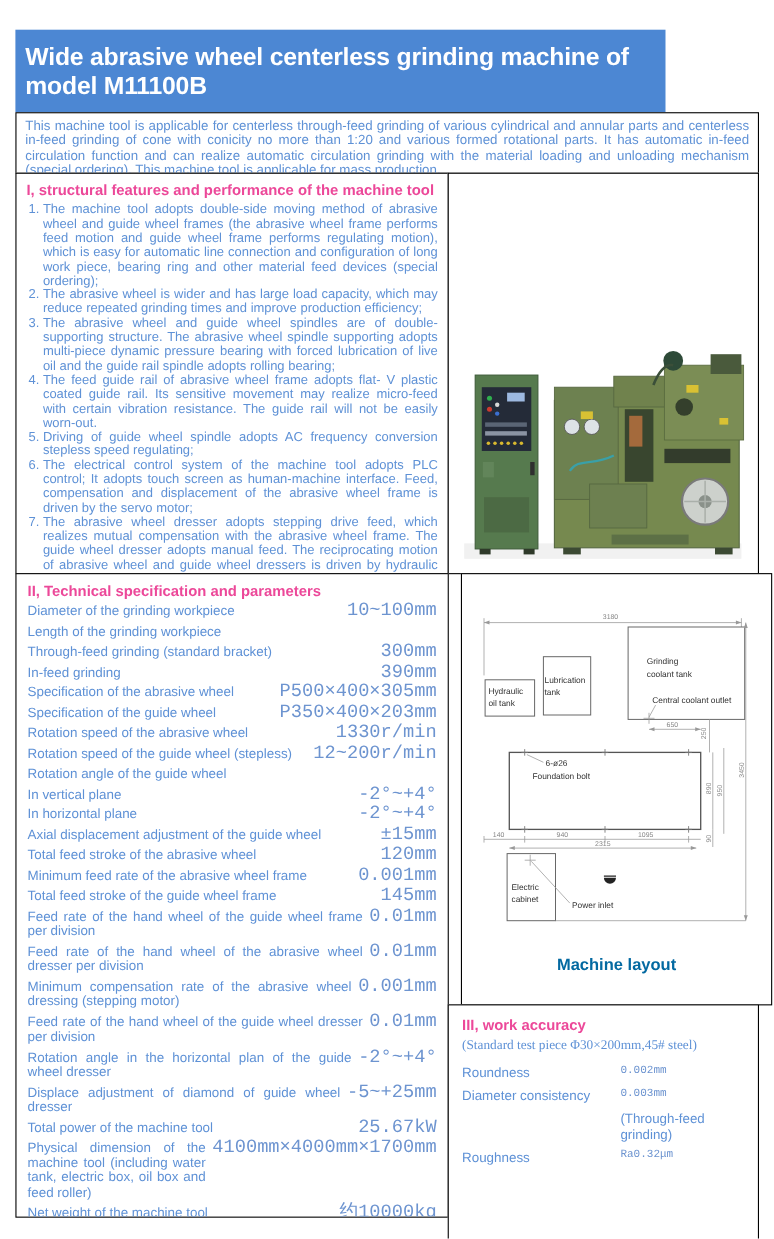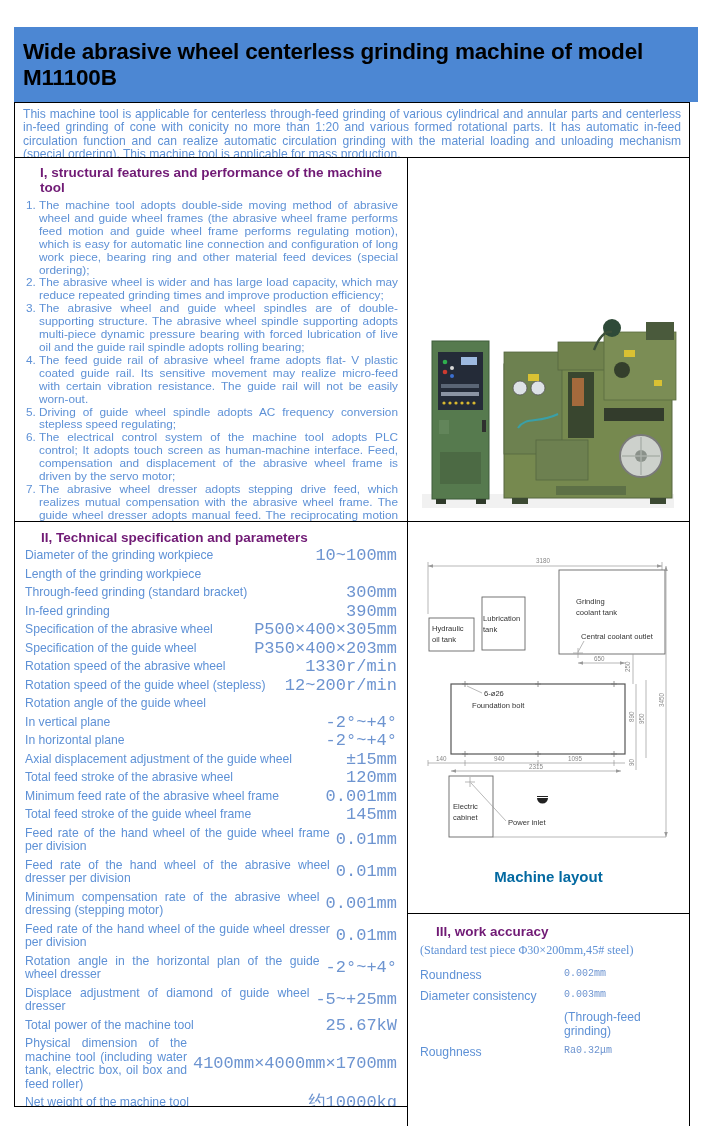--- a/index.html
+++ b/index.html
@@ -1,40 +1,40 @@
 <!DOCTYPE html>
 <html><head>
 <meta charset="utf-8">
 <style>
   html,body{margin:0;padding:0;background:#ffffff;}
   body{width:704px;height:1126px;position:relative;font-family:"Liberation Sans",sans-serif;overflow:hidden;}
   .panel{position:absolute;box-sizing:border-box;border:1px solid #000000;background:#fff;}
   
-  .hdr{position:absolute;left:14px;top:27px;width:684px;height:75px;background:#4c87d3;color:#000000;
+  .hdr{position:absolute;left:14px;top:27px;width:591px;height:75px;background:#4c87d3;color:#ffffff;
        display:flex;align-items:center;box-sizing:border-box;padding-left:9px;}
   .hdr h1{margin:0;font-size:22.5px;font-weight:bold;letter-spacing:-0.2px;}
   
   .intro{left:14px;top:102px;width:676px;height:56px;padding:5px 8px;color:#5e91d6;
          font-size:12.1px;line-height:13.4px;text-align:justify;}
   
-  .sec-h{color:#701a75;font-weight:bold;font-size:13.5px;margin:0 0 4px 16px;}
+  .sec-h{color:#ec4899;font-weight:bold;font-size:13.5px;margin:0 0 4px 0;}
   
   .features{left:14px;top:157px;width:394px;height:365px;padding:7px 9px 0 9px;overflow:hidden;}
   .features ol{margin:2px 0 0 0;padding-left:15px;color:#5e91d6;font-size:11.8px;line-height:12.9px;text-align:justify;}
   .features li{margin:0;}
   
   .photo{left:407px;top:157px;width:283px;height:365px;overflow:hidden;}
   
   .specs{left:14px;top:521px;width:394px;height:586px;padding:8px 10px 0 10px;overflow:hidden;}
-  .spec-row{display:flex;justify-content:space-between;align-items:center;margin-bottom:5px;}
+  .spec-row{display:flex;justify-content:space-between;align-items:flex-start;margin-bottom:5px;}
   .spec-label{color:#5e91d6;font-size:12.2px;line-height:13.5px;text-align:justify;flex:1;}
   .spec-value{color:#6d94d0;font-family:"Liberation Mono",monospace;font-size:17px;line-height:13.5px;
               white-space:nowrap;margin-left:6px;}
   
-  .layoutp{left:407px;top:521px;width:283px;height:393px;overflow:hidden;}
+  .layoutp{left:419px;top:521px;width:283px;height:393px;overflow:hidden;}
   .layout-caption{color:#0369a1;font-size:15px;font-weight:bold;text-align:center;margin-top:2px;}
   
   .accuracy{left:407px;top:913px;width:283px;height:228px;padding:10px 10px 0 12px;overflow:hidden;}
   .acc-sub{color:#5e91d6;font-size:12.1px;margin:1px 0 10px 0;font-family:Liberation Serif, serif;}
   .acc-row{display:flex;margin-bottom:7px;gap:16px;}
   .acc-label{color:#5e91d6;font-size:12.2px;width:128px;flex:0 0 128px;}
   .acc-value{color:#6d94d0;font-family:"Liberation Mono",monospace;font-size:10px;}
   .acc-note{color:#5e91d6;font-size:12.1px;}
   
   .dlabel{font-family:"Liberation Sans",sans-serif;font-size:7.6px;fill:#333;}

